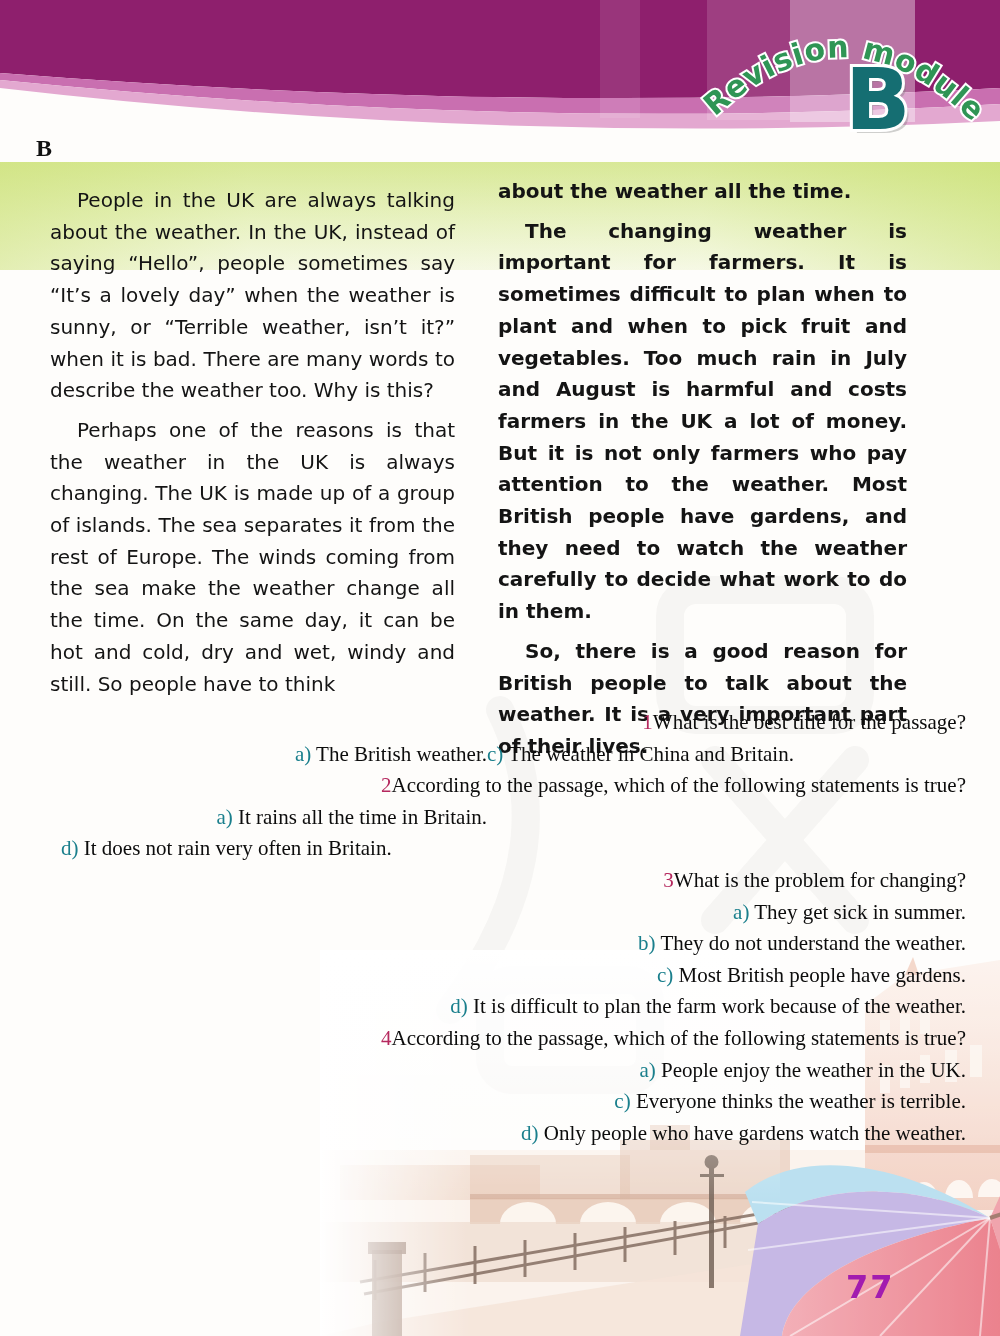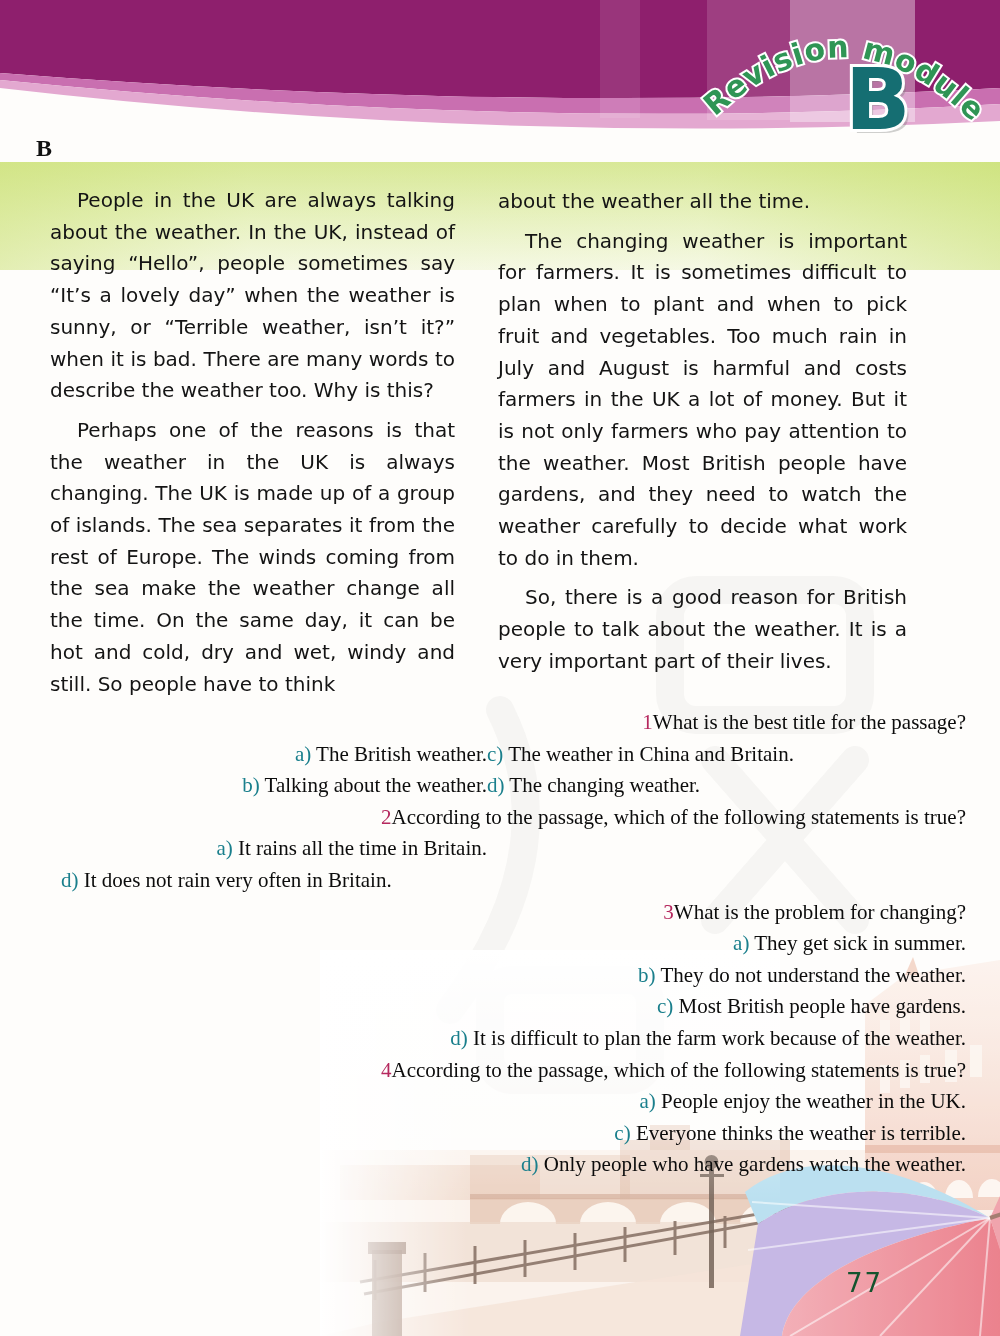--- a/index.html
+++ b/index.html
@@ -23,37 +23,37 @@
       linear-gradient(180deg,rgba(214,231,146,.95) 0%,rgba(224,238,172,.55) 55%,
                       rgba(255,255,255,0) 100%);}
 
   
   #watermark{left:200px;top:560px;z-index:0;opacity:.55;}
 
   
   .passage-col{z-index:5;font-size:20px;line-height:31.7px;color:#141414;
     text-align:justify;}
   #passage-left{left:42px;top:177px;width:421px;}
-  #passage-right{left:490px;top:178px;width:425px;}
+  #passage-right{left:490px;top:168px;width:425px;font-weight:bold;}
   .passage-col p{margin:8px;}
   .passage-col p.indent{text-indent:27px;}
 
   
   #questions{left:36px;top:707px;width:930px;z-index:5;
     font-family:"Liberation Serif",serif;font-size:21px;line-height:31.6px;color:#0c0c0c;text-align:right;}
   .q-num{display:inline-block;width:25px;color:#b5285e;}
   .opt-row{margin-left:25px;}
   .opt-row.two{display:flex;}
   .opt-row.two .opt.left{width:426px;flex:none;}
   .opt-letter{color:#1a7f8c;}
 
   
   #photo-svg{left:320px;top:950px;z-index:2;}
-  #page-number{left:846px;top:1268px;z-index:7;font-size:26px;font-weight:normal;
-    color:#14532d;letter-spacing:2px;}
+  #page-number{left:846px;top:1268px;z-index:7;font-size:32px;font-weight:bold;
+    color:#a21caf;letter-spacing:2px;}
 </style>
 </head>
 <body>
 
 <svg id="header-svg" class="abs" width="1000" height="175" viewBox="0 0 1000 175">
   <path d="M0,0 H1000 V88 Q520,114 0,73 Z" fill="#8e1f6d"></path>
   <path d="M0,73 Q520,114 1000,88 L1000,104 Q520,132 0,80 Z" fill="#c96fb0"></path>
   <path d="M0,80 Q520,132 1000,104 L1000,121 Q500,146 0,88 Z" fill="#e3a8d0"></path>
   <rect x="600" y="0" width="40" height="118" fill="rgba(255,255,255,0.10)"></rect>
   <rect x="707" y="0" width="83" height="120" fill="rgba(255,255,255,0.14)"></rect>
@@ -90,24 +90,20 @@
     <p class="cont">about the weather all the time.</p>
     <p class="indent">The changing weather is important for farmers. It is sometimes difficult to plan when to plant and when to pick fruit and vegetables. Too much rain in July and August is harmful and costs farmers in the UK a lot of money. But it is not only farmers who pay attention to the weather. Most British people have gardens, and they need to watch the weather carefully to decide what work to do in them.</p>
     <p class="indent">So, there is a good reason for British people to talk about the weather. It is a very important part of their lives.</p>
   </div>
 
 <div id="questions" class="abs">
     <div class="q-row"><span class="q-num">1</span><span class="q-text">What is the best title for the passage?</span></div>
     <div class="opt-row two">
       <span class="opt left"><span class="opt-letter">a)</span> The British weather.</span>
       <span class="opt"><span class="opt-letter">c)</span> The weather in China and Britain.</span>
-    </div>
-    <div class="opt-row two">
-      <span class="opt left"><span class="opt-letter">b)</span> Talking about the weather.</span>
-      <span class="opt"><span class="opt-letter">d)</span> The changing weather.</span>
     </div>
     <div class="q-row"><span class="q-num">2</span><span class="q-text">According to the passage, which of the following statements is true?</span></div>
     <div class="opt-row two">
       <span class="opt left"><span class="opt-letter">a)</span> It rains all the time in Britain.</span>
     </div>
     <div class="opt-row two">
       <span class="opt"><span class="opt-letter">d)</span> It does not rain very often in Britain.</span>
     </div>
     <div class="q-row"><span class="q-num">3</span><span class="q-text">What is the problem for changing?</span></div>
     <div class="opt-row"><span class="opt"><span class="opt-letter">a)</span> They get sick in summer.</span></div>

